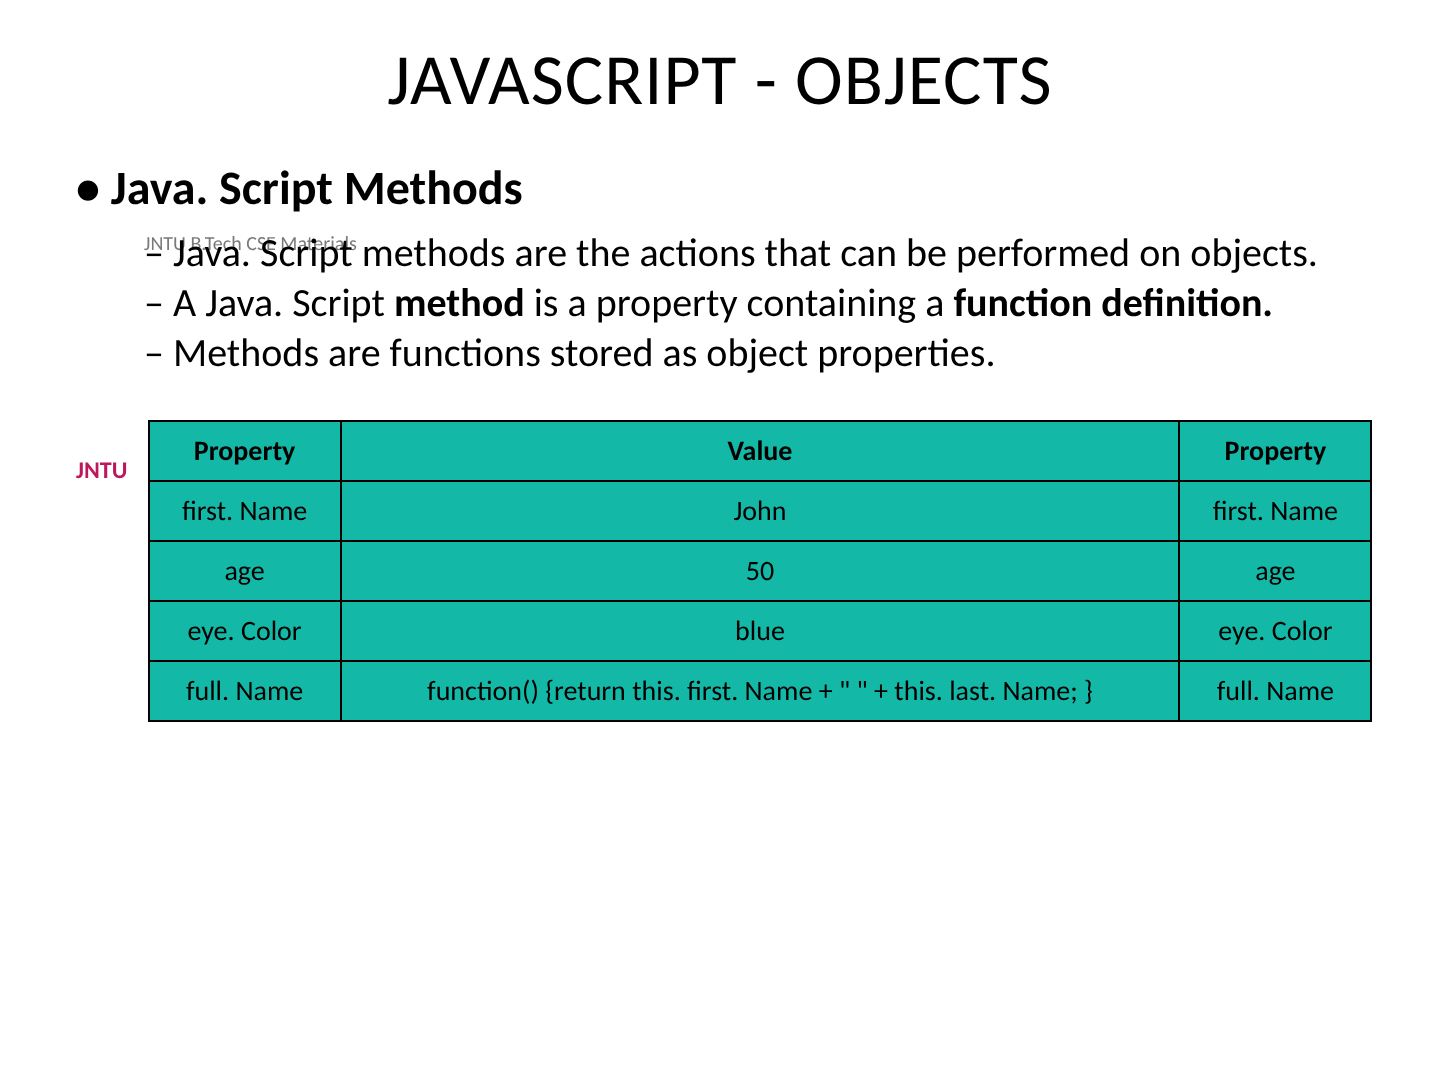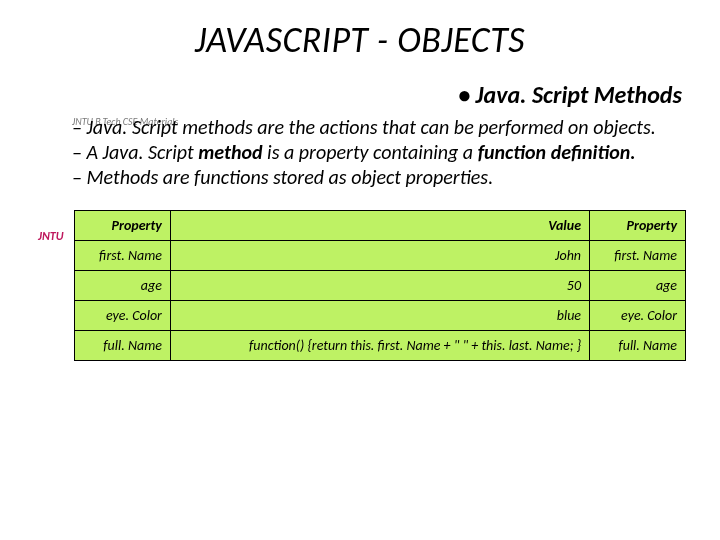--- a/index.html
+++ b/index.html
@@ -1,36 +1,35 @@
 <!DOCTYPE html>
 <html><head>
 <meta charset="utf-8">
 <style>
-  * { box-sizing: border-box; font-style: italic; }
+  * { box-sizing: border-box; }
   html, body { margin: 0; padding: 0; }
   body {
     width: 720px;
     height: 540px;
     font-family: Calibri, Arial, sans-serif;
     color: #000;
     background: #fff;
     padding: 18px 38px 0 38px;
   }
   .title {
     font-size: 36px;
     text-align: center;
     margin: 0 0 18px 0;
     font-weight: 400;
     letter-spacing: 0.5px;
   }
   .section {
     font-size: 24px;
     font-weight: 700;
     margin: 0 0 4px 0;
-    text-align: right;
   }
   .section::before {
     content: "• ";
   }
   .bullets {
     list-style: none;
     margin: 0 0 14px 0;
     padding: 0 0 0 34px;
     font-size: 20px;
     line-height: 1.25;
@@ -83,24 +82,24 @@
   }
   table {
     border-collapse: collapse;
     width: 612px;
     margin-left: 36px;
     font-size: 14px;
   }
   th, td {
     border: 1.5px solid #000;
     padding: 6px 8px;
-    text-align: right;
+    text-align: center;
     font-weight: 400;
     vertical-align: middle;
-    background: #bef264;
+    background: #14b8a6;
   }
   th {
     font-weight: 700;
   }
 </style>
 </head>
 <body>
 
 <h1 class="title">JAVASCRIPT - OBJECTS</h1>
 

